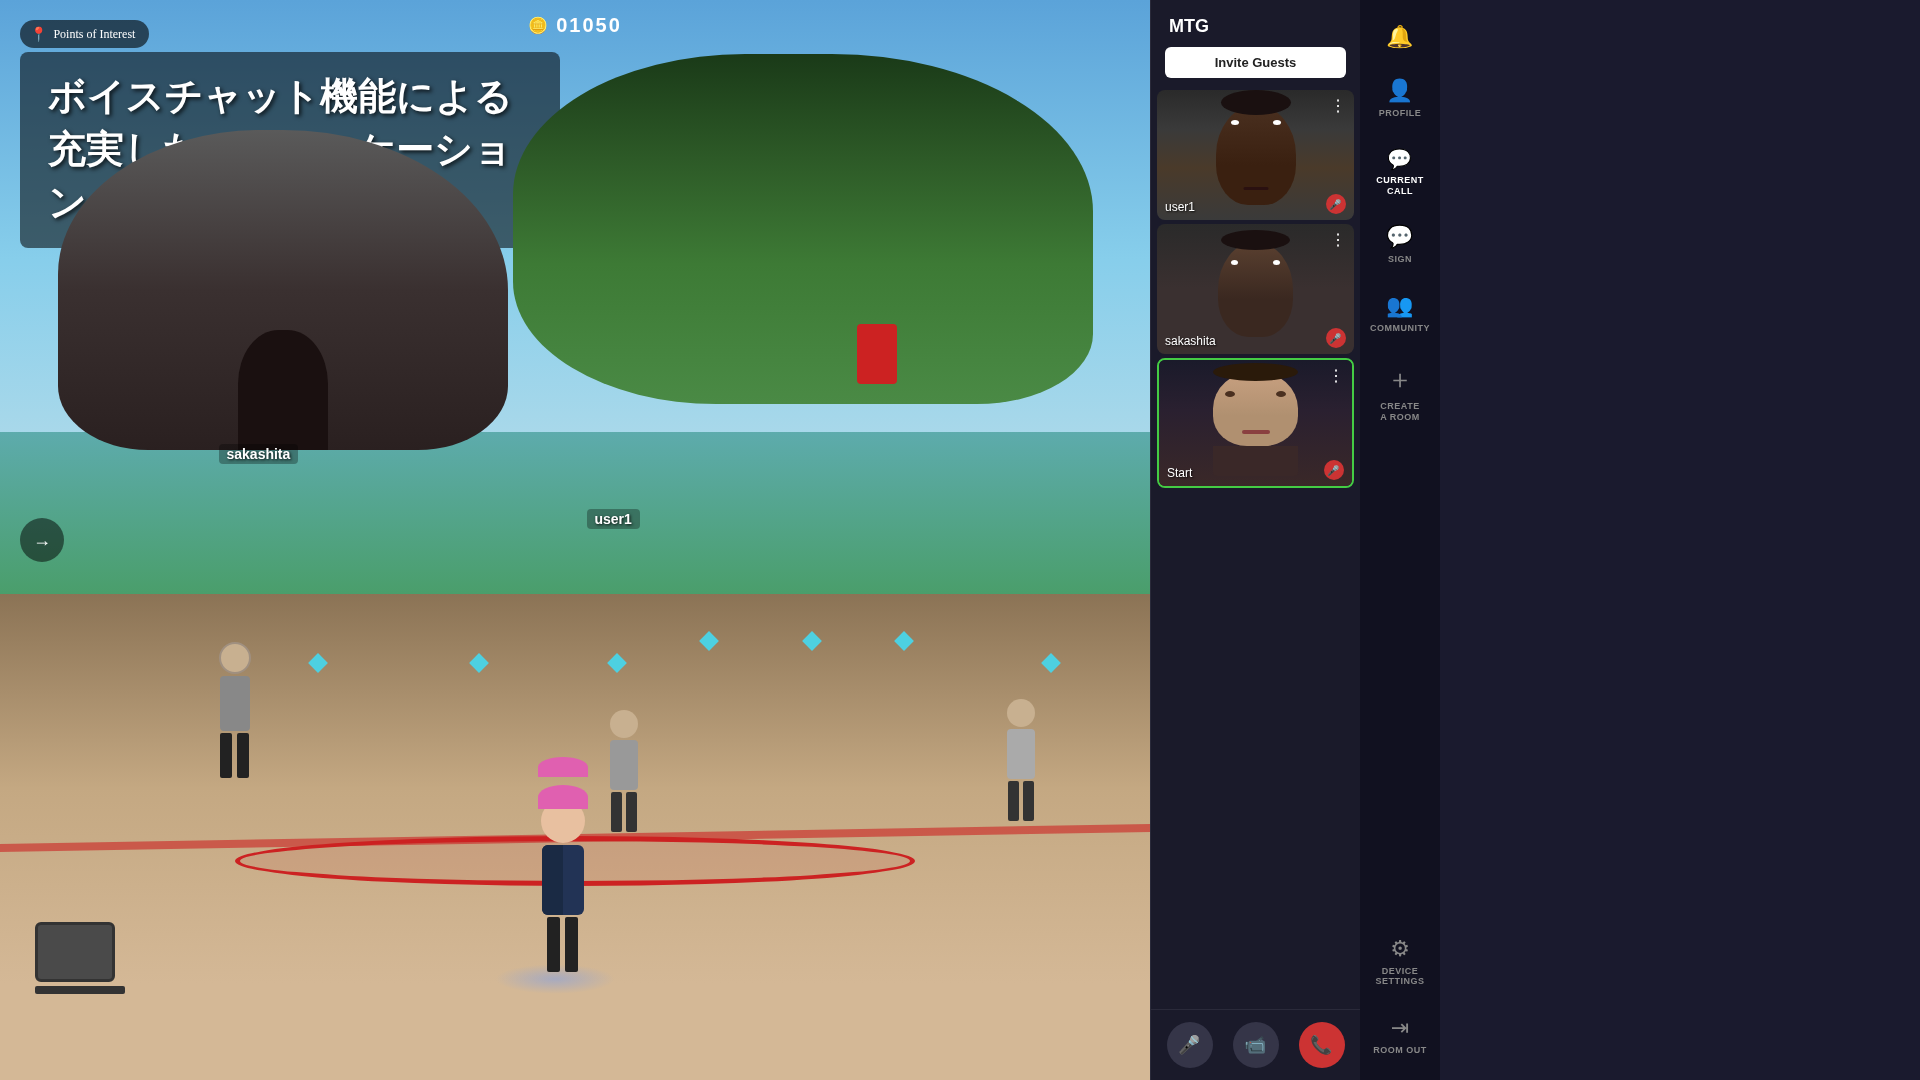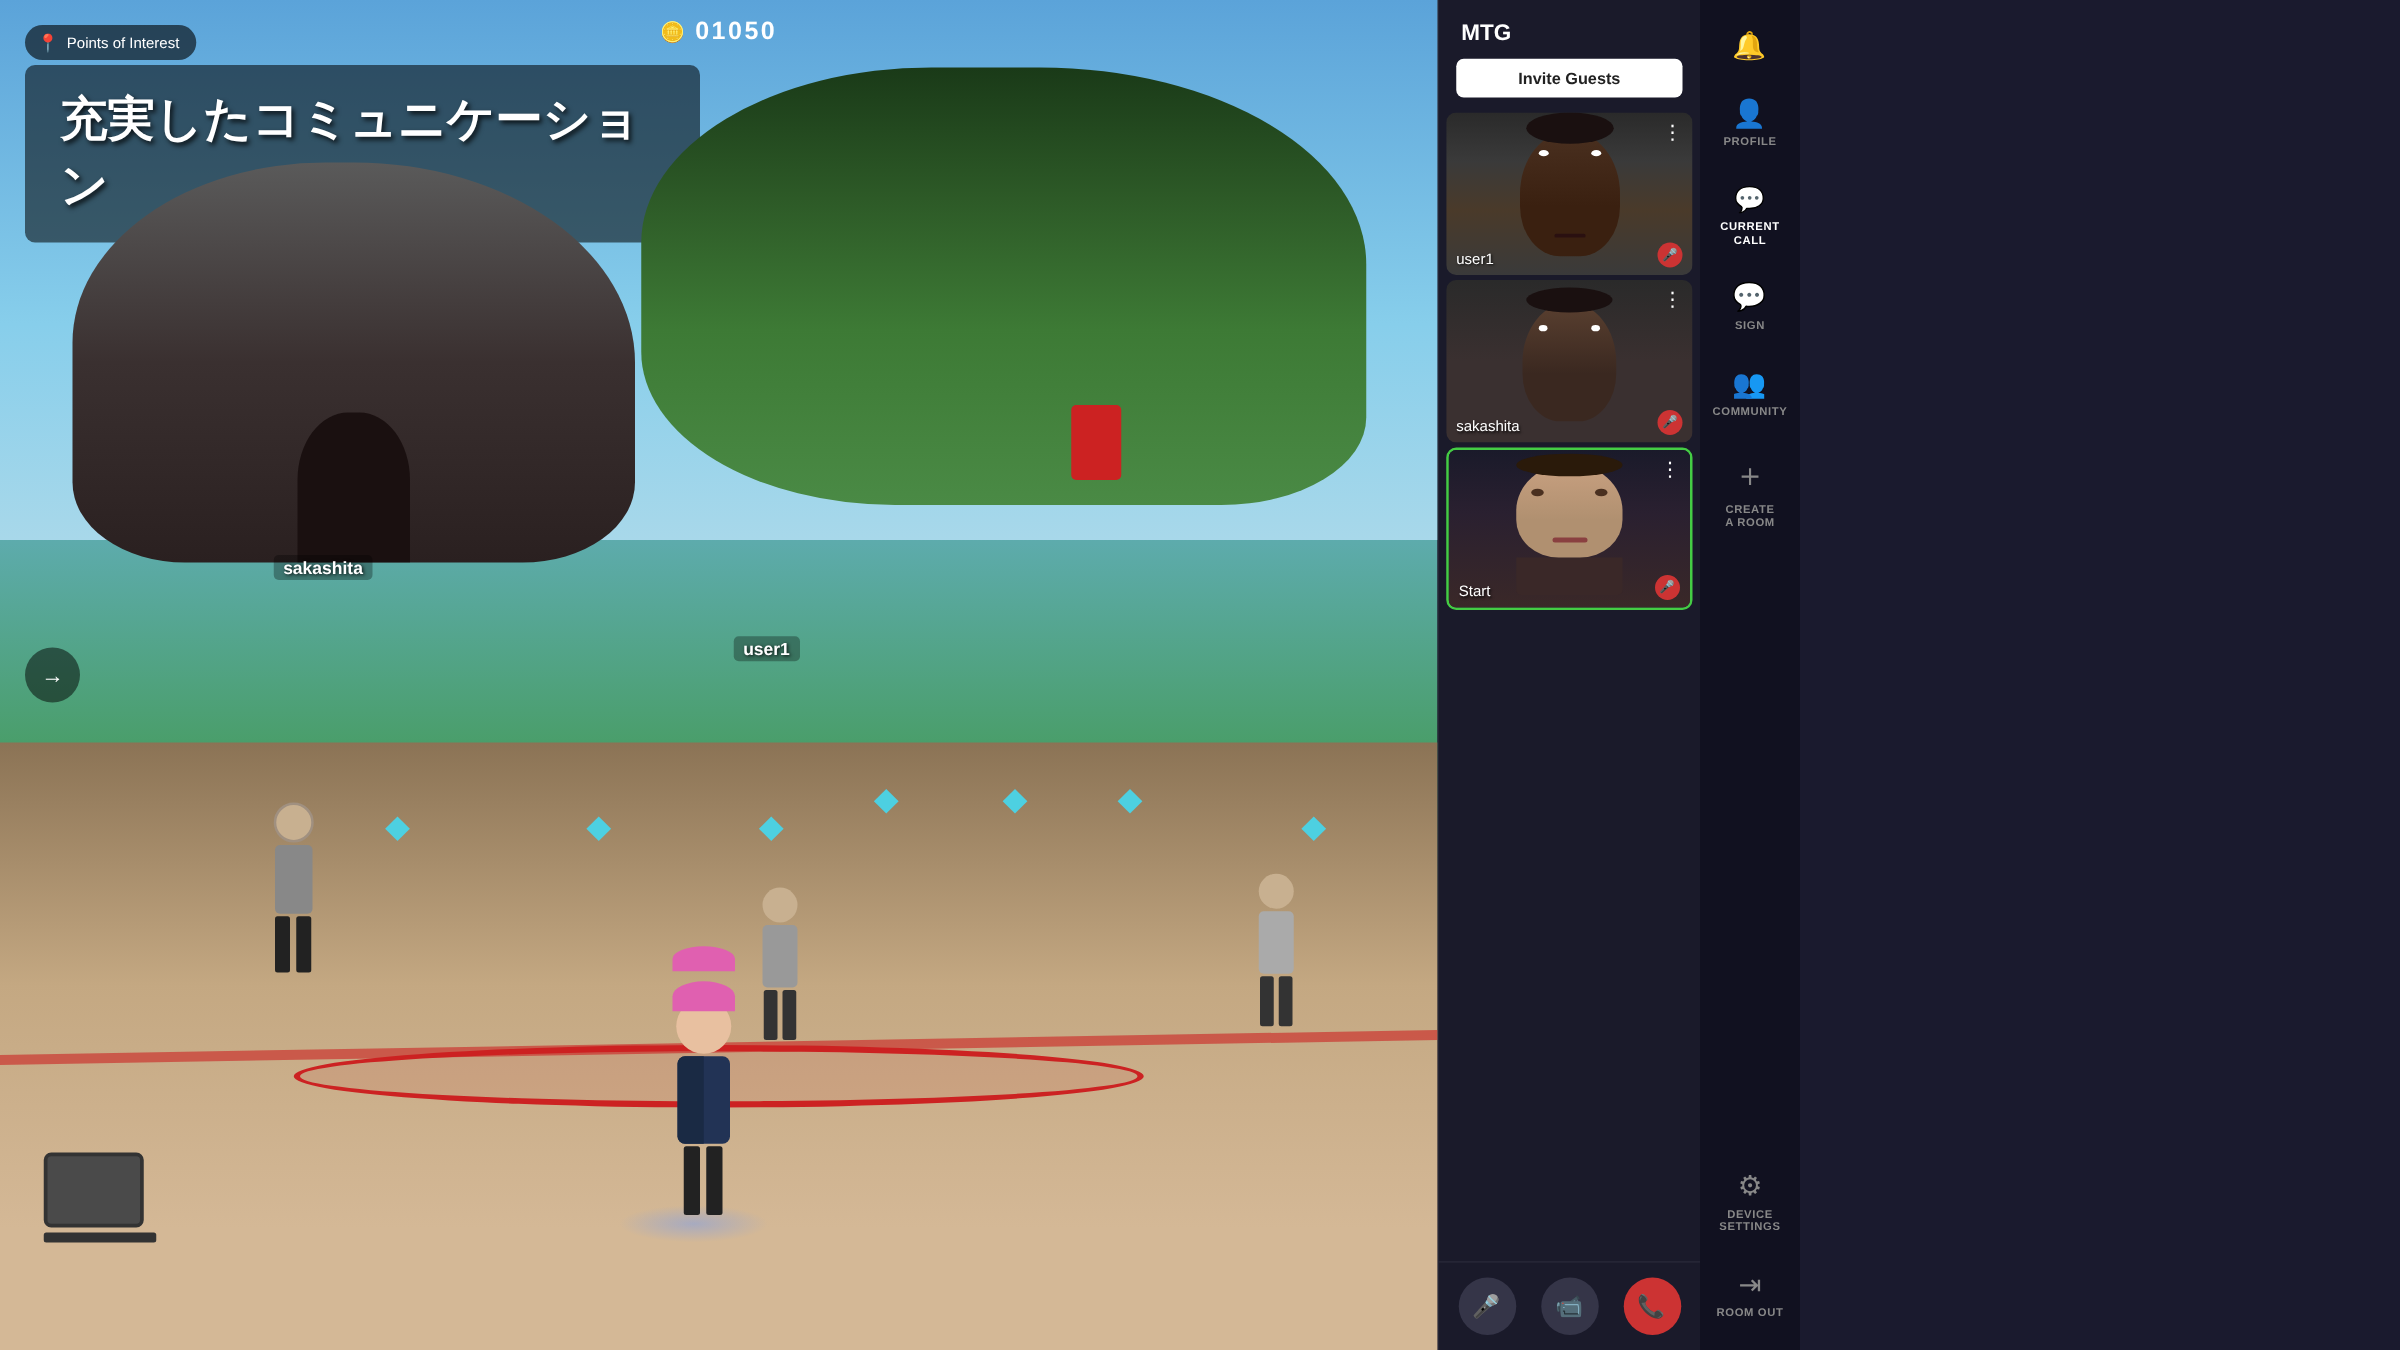--- a/index.html
+++ b/index.html
@@ -58,20 +58,21 @@
     }
 
     .location-pin {
       color: #fff;
       font-size: 14px;
     }
 
     .location-text {
       color: #fff;
       font-size: 12px;
+      font-family: Liberation Serif, serif;
     }
 
     
     .title-overlay {
       position: absolute;
       top: 20px;
       left: 20px;
       background: rgba(0,0,0,0.55);
       border-radius: 8px;
       padding: 18px 28px;
@@ -643,20 +644,21 @@
   </div>
 
   <div class="game-overlay">
 
     <div class="location-badge" style="top:20px;left:20px;">
       <span class="location-pin">📍</span>
       <span class="location-text">Points of Interest</span>
     </div>
 
     <div class="title-overlay" style="top:22px;left:20px;margin-top:30px;">
+      <div class="jp-title">ボイスチャット機能による</div>
       <div class="jp-title">充実したコミュニケーション</div>
     </div>
 
     <div class="score-display">
       <span class="coin-icon">🪙</span>
       <span class="score-value">01050</span>
     </div>
 
     <div class="player-label" style="bottom:57%;left:19%;z-index:10;">sakashita</div>
     <div class="player-label" style="bottom:51%;left:51%;z-index:10;">user1</div>

